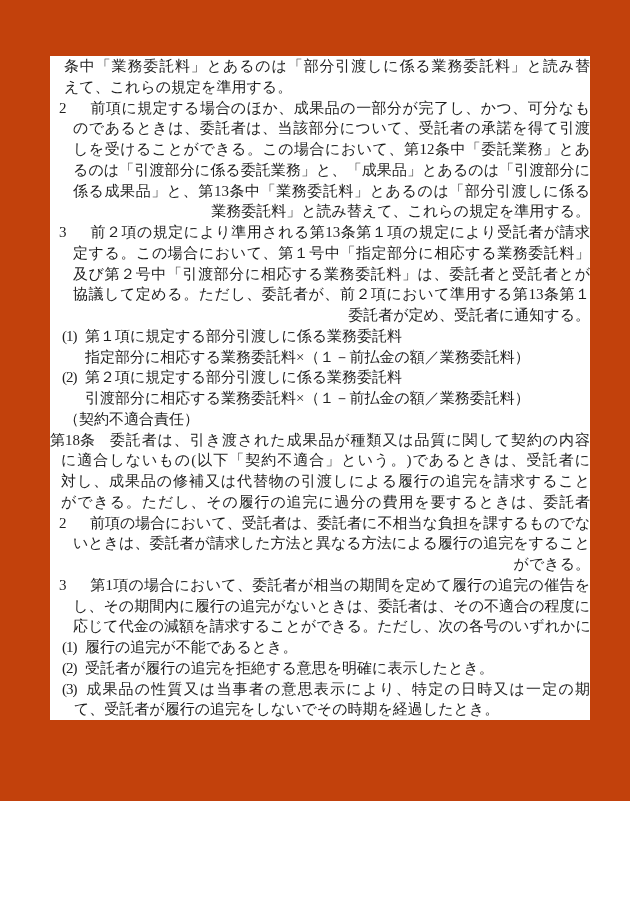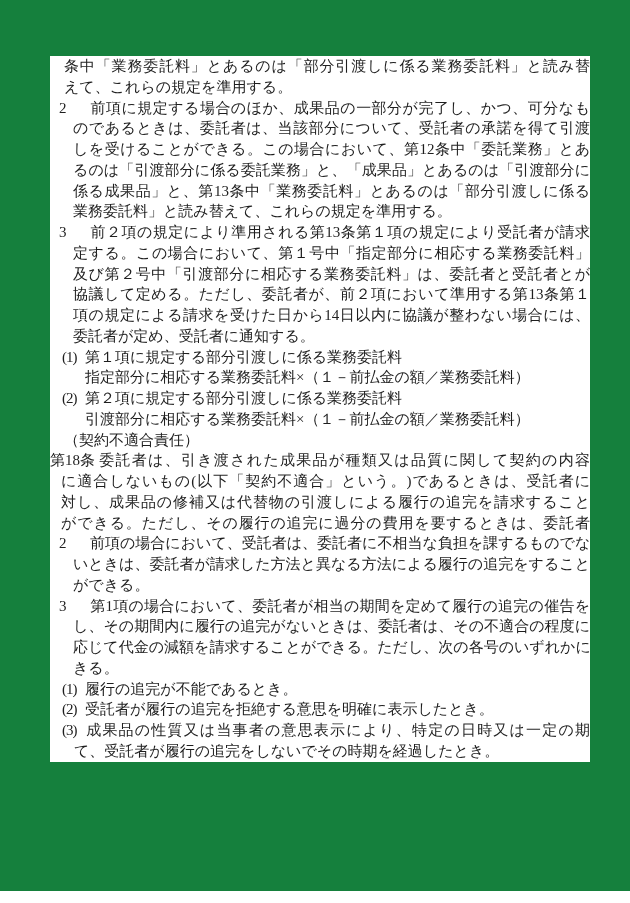--- a/index.html
+++ b/index.html
@@ -1,20 +1,20 @@
 <!DOCTYPE html>
 <html><head>
 <meta charset="utf-8">
 <style>
   html,body { margin:0; padding:0; }
   .page {
     position: relative;
     width: 630px;
-    height: 891px;
-    background: #15803d;
+    height: 801px;
+    background: #c2410c;
     overflow: hidden;
   }
   .doc {
     position: absolute;
     left: 50px;
     top: 56px;
     width: 540px;
     font-family: "Liberation Serif", "DejaVu Serif", serif;
     font-size: 15px;
     line-height: 20.75px;
@@ -26,64 +26,62 @@
     text-align: left;
   }
   
   .ln.fill {
     text-align: justify;
     text-align-last: justify;
   }
   .num { display: inline-block; text-align: left; }
   .num-paragraph { width: 31px; }
   .num-item { width: 23px; letter-spacing: -1px; }
-  .num-article { margin-right: 3px; }
+  .num-article { margin-right: 14px; }
   .ind-cont       { padding-left: 14px; }
   .ind-heading    { padding-left: 14px; }
   .ind-formula    { padding-left: 35px; }
   .ind-para-first { padding-left: 9px;  }
   .ind-item-first { padding-left: 12px; }
   .ind-art-first  { padding-left: 0;    }
-  .ind-wrap23     { padding-left: 23px; }
+  .ind-wrap23     { padding-left: 23px; text-align: right; }
   .ind-wrap24     { padding-left: 24px; }
   .ind-wrap11     { padding-left: 11px; }
 </style>
 </head>
 <body>
 
 <div class="page">
   <div class="doc" style="background: rgb(255, 255, 255); color: rgb(30, 30, 30);">
       <div class="ln ind-cont fill"><span>条中「業務委託料」とあるのは「部分引渡しに係る業務委託料」と読み替</span></div>
       <div class="ln ind-cont"><span>えて、これらの規定を準用する。</span></div>
       <div class="ln ind-para-first fill"><span class="num num-paragraph">2</span><span>前項に規定する場合のほか、成果品の一部分が完了し、かつ、可分なも</span></div>
       <div class="ln ind-wrap23 fill"><span>のであるときは、委託者は、当該部分について、受託者の承諾を得て引渡</span></div>
       <div class="ln ind-wrap23 fill"><span>しを受けることができる。この場合において、第12条中「委託業務」とあ</span></div>
       <div class="ln ind-wrap23 fill"><span>るのは「引渡部分に係る委託業務」と、「成果品」とあるのは「引渡部分に</span></div>
       <div class="ln ind-wrap23 fill"><span>係る成果品」と、第13条中「業務委託料」とあるのは「部分引渡しに係る</span></div>
       <div class="ln ind-wrap23"><span>業務委託料」と読み替えて、これらの規定を準用する。</span></div>
       <div class="ln ind-para-first fill"><span class="num num-paragraph">3</span><span>前２項の規定により準用される第13条第１項の規定により受託者が請求</span></div>
       <div class="ln ind-wrap23 fill"><span>定する。この場合において、第１号中「指定部分に相応する業務委託料」</span></div>
       <div class="ln ind-wrap23 fill"><span>及び第２号中「引渡部分に相応する業務委託料」は、委託者と受託者とが</span></div>
       <div class="ln ind-wrap23 fill"><span>協議して定める。ただし、委託者が、前２項において準用する第13条第１</span></div>
-      <div class="ln ind-wrap23 fill"><span>項の規定による請求を受けた日から14日以内に協議が整わない場合には、</span></div>
       <div class="ln ind-wrap23"><span>委託者が定め、受託者に通知する。</span></div>
       <div class="ln ind-item-first"><span class="num num-item">(1)</span><span>第１項に規定する部分引渡しに係る業務委託料</span></div>
       <div class="ln ind-formula"><span>指定部分に相応する業務委託料×（１－前払金の額／業務委託料）</span></div>
       <div class="ln ind-item-first"><span class="num num-item">(2)</span><span>第２項に規定する部分引渡しに係る業務委託料</span></div>
       <div class="ln ind-formula"><span>引渡部分に相応する業務委託料×（１－前払金の額／業務委託料）</span></div>
       <div class="ln ind-heading"><span>（契約不適合責任）</span></div>
       <div class="ln ind-art-first fill"><span class="num num-article">第18条</span><span>委託者は、引き渡された成果品が種類又は品質に関して契約の内容</span></div>
       <div class="ln ind-wrap11 fill"><span>に適合しないもの(以下「契約不適合」という。)であるときは、受託者に</span></div>
       <div class="ln ind-wrap11 fill"><span>対し、成果品の修補又は代替物の引渡しによる履行の追完を請求すること</span></div>
       <div class="ln ind-wrap11 fill"><span>ができる。ただし、その履行の追完に過分の費用を要するときは、委託者</span></div>
       <div class="ln ind-para-first fill"><span class="num num-paragraph">2</span><span>前項の場合において、受託者は、委託者に不相当な負担を課するものでな</span></div>
       <div class="ln ind-wrap23 fill"><span>いときは、委託者が請求した方法と異なる方法による履行の追完をすること</span></div>
       <div class="ln ind-wrap23"><span>ができる。</span></div>
       <div class="ln ind-para-first fill"><span class="num num-paragraph">3</span><span>第1項の場合において、委託者が相当の期間を定めて履行の追完の催告を</span></div>
       <div class="ln ind-wrap23 fill"><span>し、その期間内に履行の追完がないときは、委託者は、その不適合の程度に</span></div>
       <div class="ln ind-wrap23 fill"><span>応じて代金の減額を請求することができる。ただし、次の各号のいずれかに</span></div>
-      <div class="ln ind-wrap23"><span>きる。</span></div>
       <div class="ln ind-item-first"><span class="num num-item">(1)</span><span>履行の追完が不能であるとき。</span></div>
       <div class="ln ind-item-first"><span class="num num-item">(2)</span><span>受託者が履行の追完を拒絶する意思を明確に表示したとき。</span></div>
       <div class="ln ind-item-first fill"><span class="num num-item">(3)</span><span>成果品の性質又は当事者の意思表示により、特定の日時又は一定の期</span></div>
       <div class="ln ind-wrap24"><span>て、受託者が履行の追完をしないでその時期を経過したとき。</span></div>
     </div>
 </div>
 
 </body></html>

